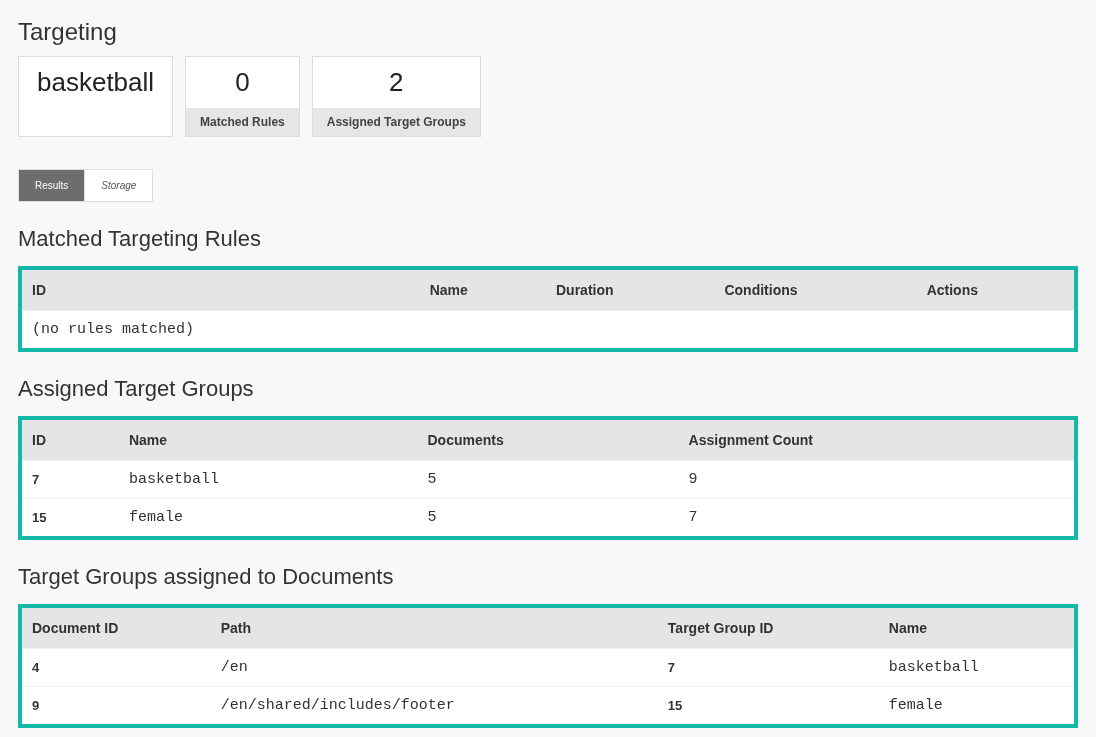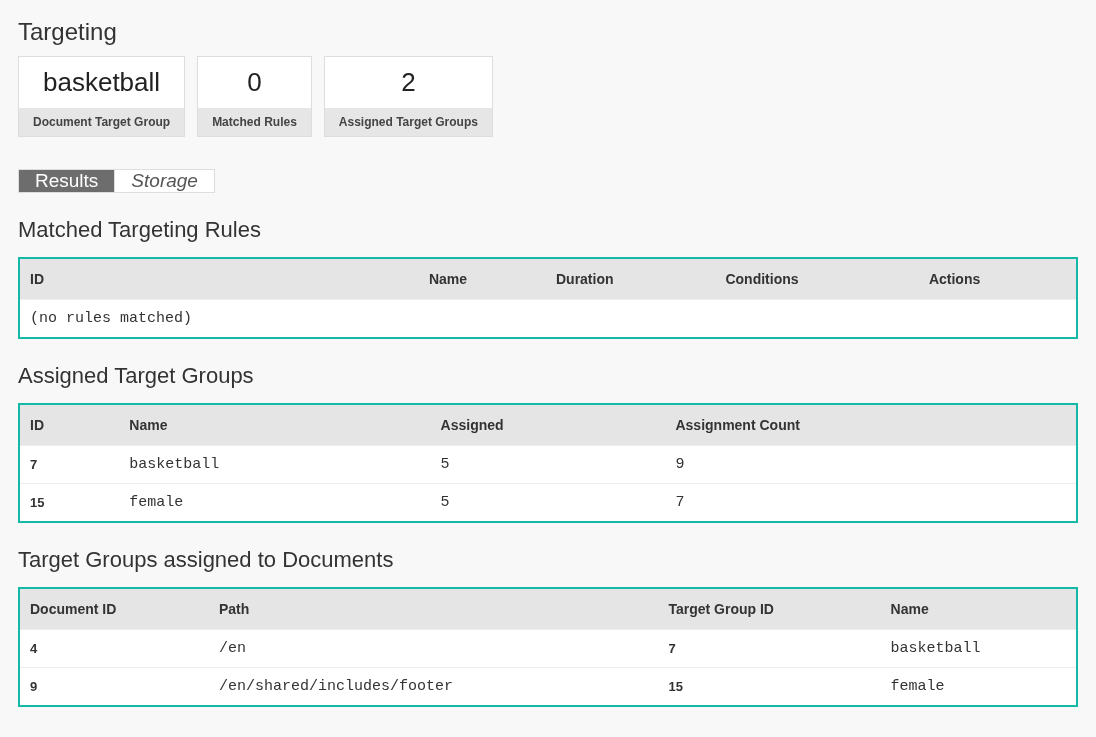--- a/index.html
+++ b/index.html
@@ -49,37 +49,37 @@
     color: #444;
   }
   .tabs {
     display: flex;
     border: 1px solid #ddd;
     background: #fff;
     width: fit-content;
     margin-bottom: 10px;
   }
   .tab {
-    padding: 0 16px;
-    font-size: 19px;
+    padding: 10px 16px;
+    font-size: 10px;
     color: #555;
     border-right: 1px solid #ddd;
     cursor: pointer;
     background: #fff;
   }
   .tab:last-child { border-right: none; font-style: italic; }
   .tab.active {
     background: #6d6d6d;
     color: #fff;
   }
   table {
     width: 100%;
     border-collapse: collapse;
     background: #fff;
-    border: 2px solid #14b8a6;
+    border: 4px solid #14b8a6;
     margin-bottom: 12px;
   }
   thead th {
     background: #e5e5e5;
     text-align: left;
     font-weight: 600;
     font-size: 14px;
     padding: 12px 10px;
     color: #333;
   }
@@ -95,21 +95,20 @@
   tbody td.bold { font-weight: 600; }
 </style>
 </head>
 <body>
 
 <h1>Targeting</h1>
 
 <div class="stat-cards">
   <div class="stat-card">
     <div class="value">basketball</div>
-    <div class="label">Document Target Group</div>
   </div>
   <div class="stat-card">
     <div class="value">0</div>
     <div class="label">Matched Rules</div>
   </div>
   <div class="stat-card">
     <div class="value">2</div>
     <div class="label">Assigned Target Groups</div>
   </div>
 </div>
@@ -140,21 +139,21 @@
     </tr>
   </tbody>
 </table>
 
 <h2>Assigned Target Groups</h2>
 <table>
   <thead>
     <tr>
       <th>ID</th>
       <th>Name</th>
-      <th>Assigned</th>
+      <th>Documents</th>
       <th>Assignment Count</th>
     </tr>
   </thead>
   <tbody id="assigned-groups-body">
       <tr>
         <td class="bold">7</td>
         <td class="mono">basketball</td>
         <td class="mono">5</td>
         <td class="mono">9</td>
       </tr>

